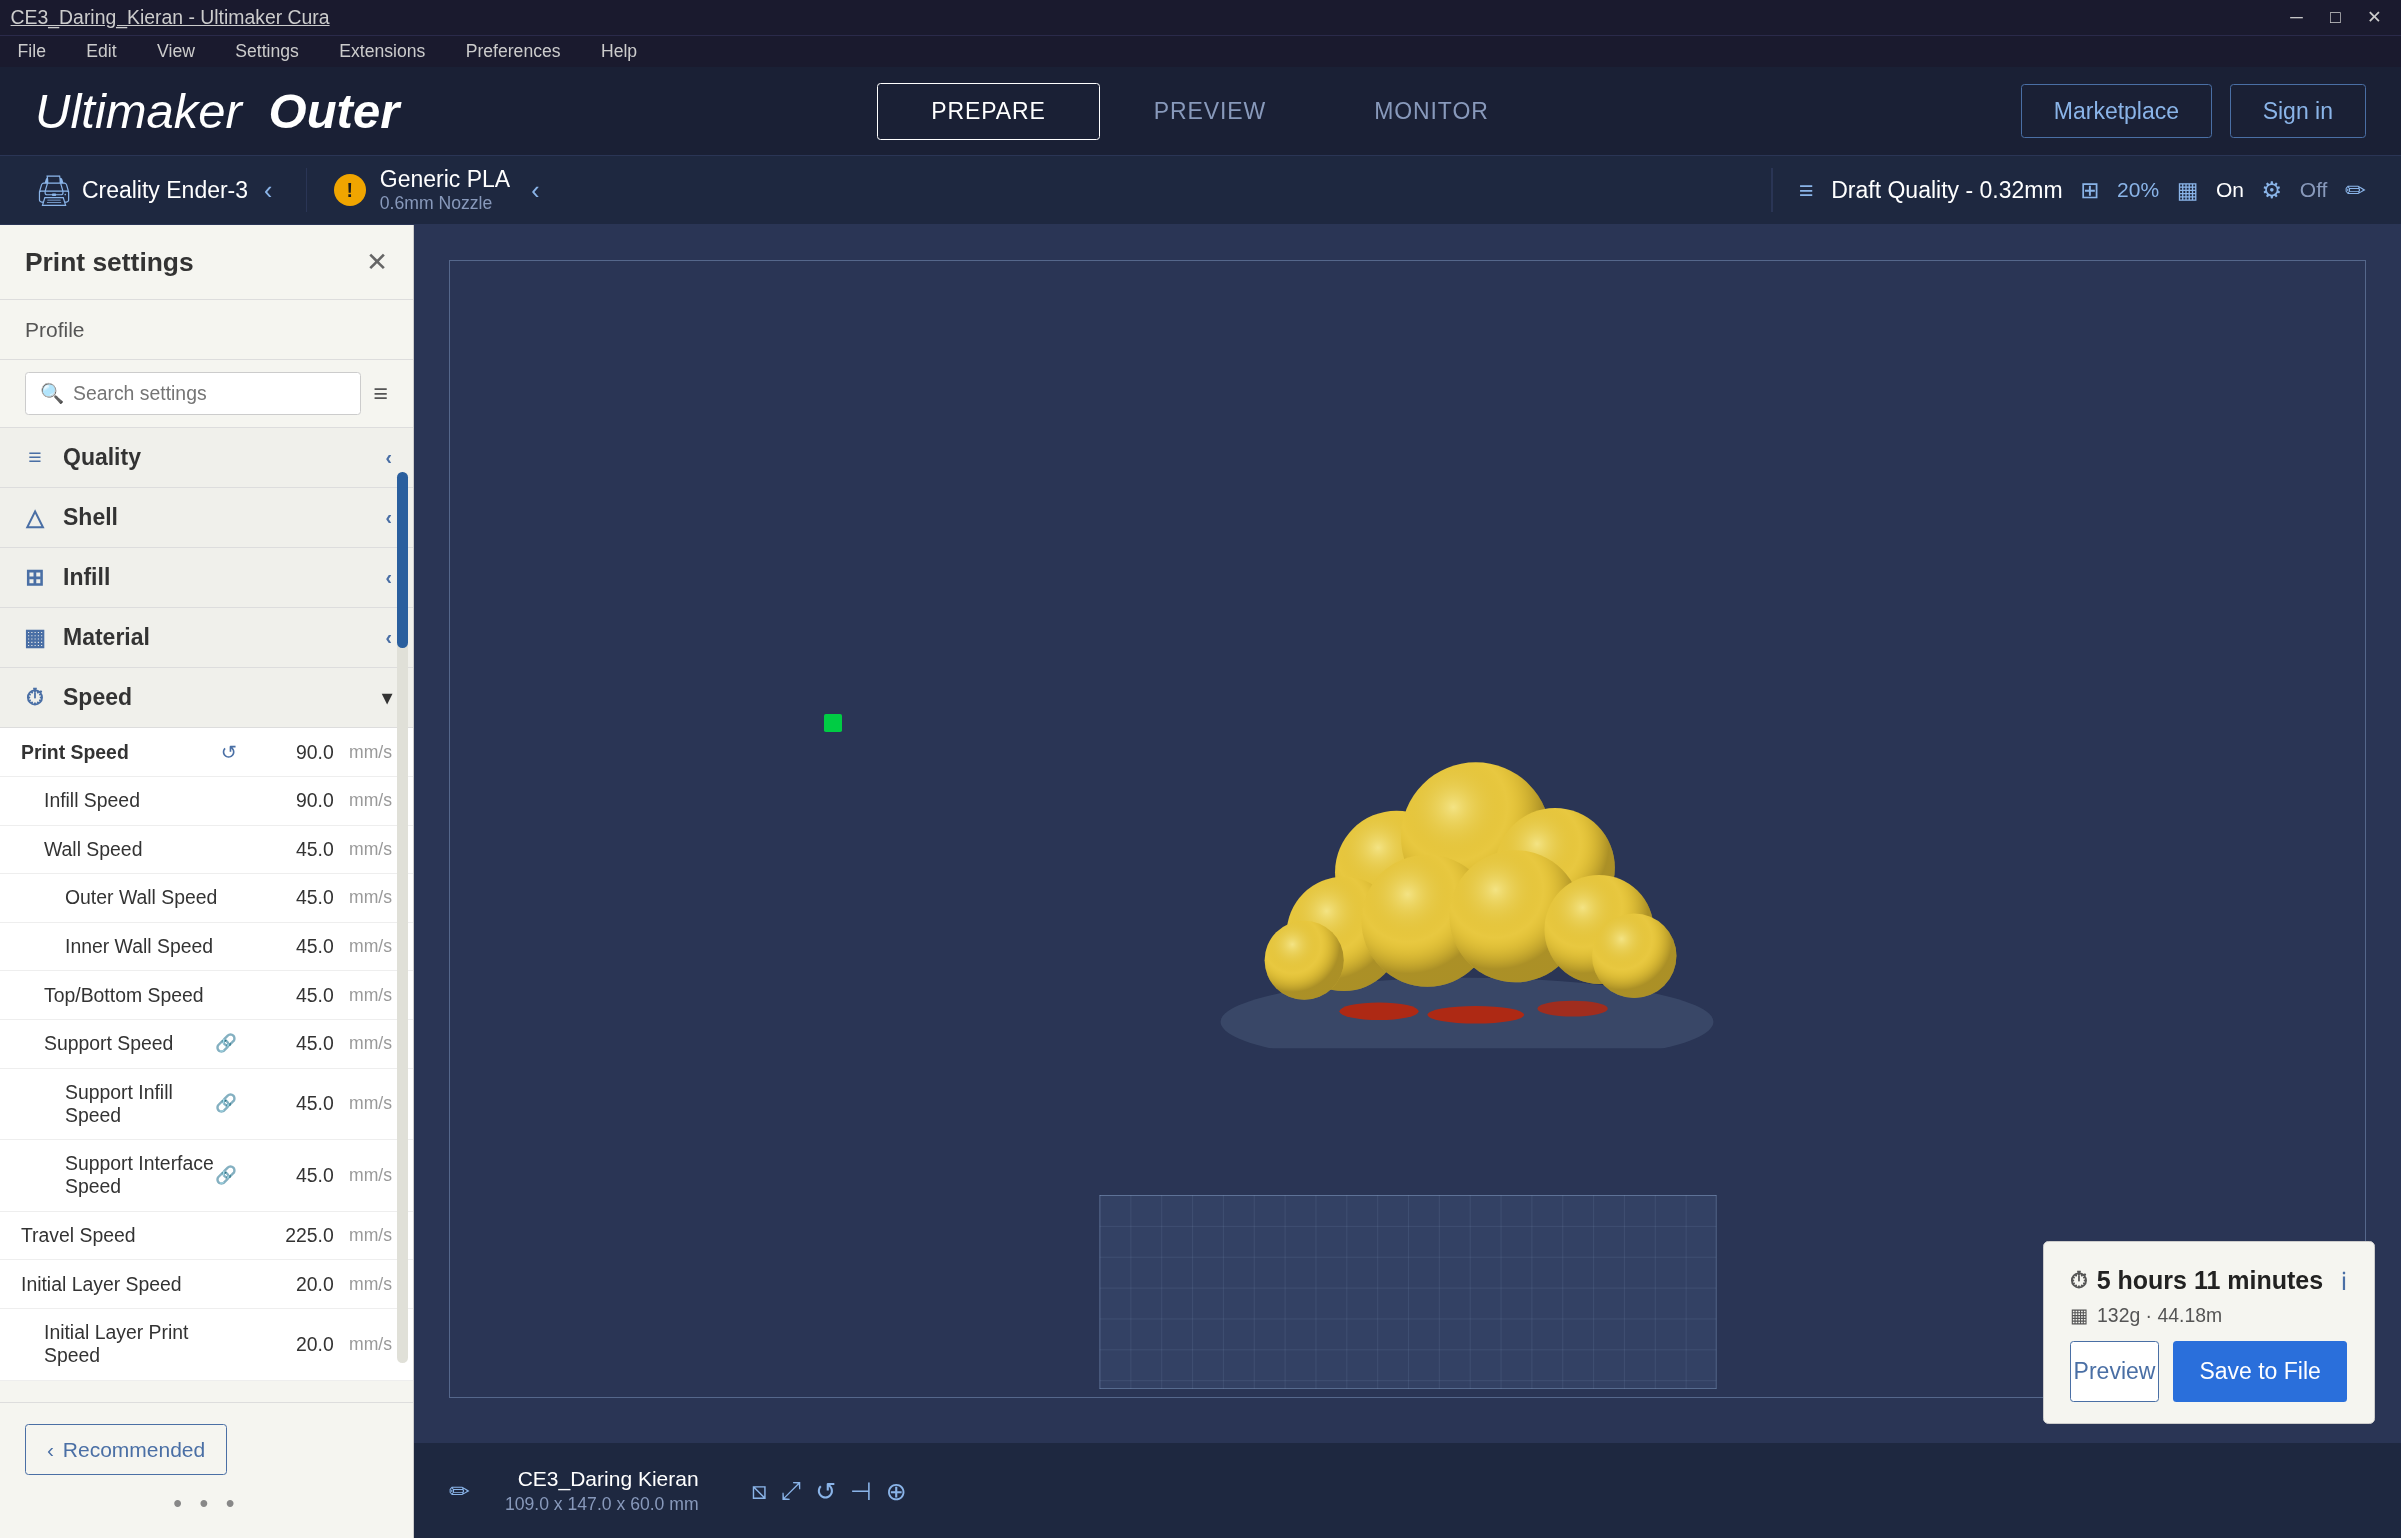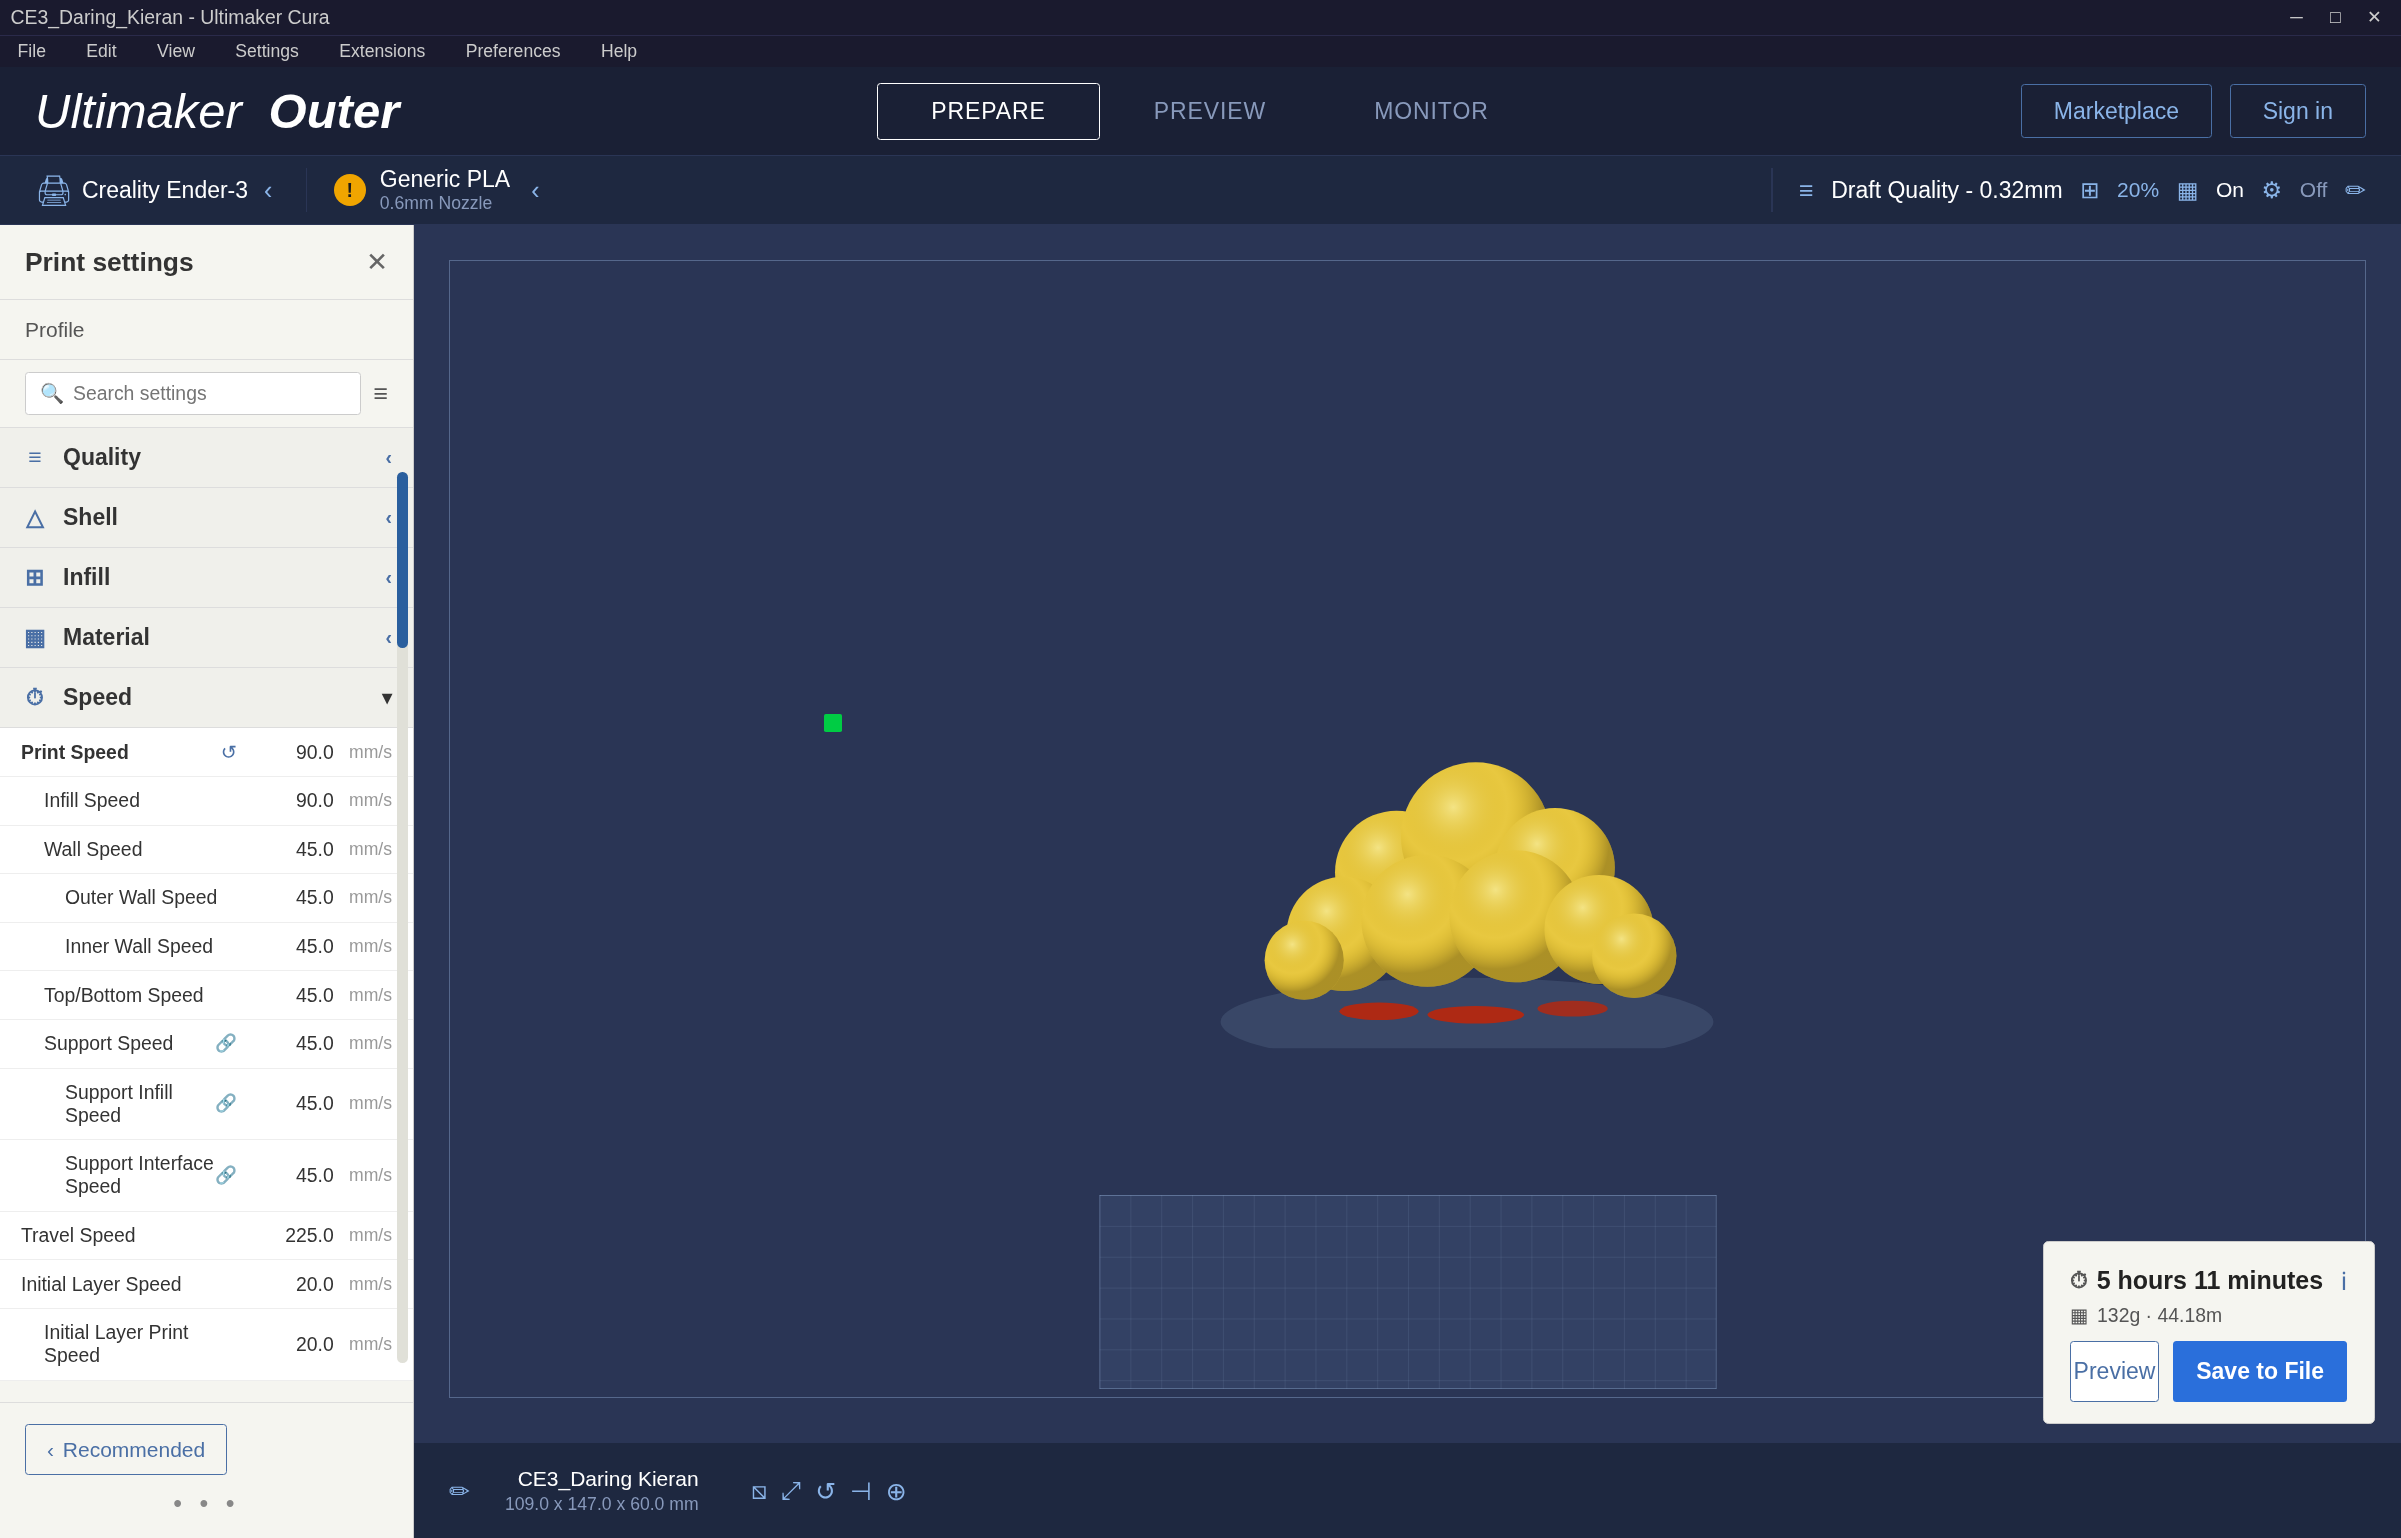--- a/index.html
+++ b/index.html
@@ -9,21 +9,21 @@
     .title-bar {
       height: 35px;
       background: #1a1a2e;
       display: flex;
       align-items: center;
       justify-content: space-between;
       padding: 0 10.6px;
       color: #ccc;
       font-size: 19.4px;
     }
-    .title-bar-left { display: flex; align-items: flex-end; gap: 8.8px; }
+    .title-bar-left { display: flex; align-items: flex-end; gap: 8.8px; text-decoration: underline; }
     .title-bar-controls { display: flex; gap: 7px; }
     .title-bar-btn { width: 32px; height: 25px; display: flex; align-items: center; justify-content: center; cursor: pointer; font-size: 17.6px; color: #ccc; }
 
     
     .menu-bar {
       height: 32px;
       background: #1a1a2e;
       display: flex;
       align-items: center;
       padding: 0 10.6px;
@@ -332,21 +332,21 @@
       cursor: pointer;
     }
     .save-btn {
       flex: 2;
       padding: 16px 0;
       background: #2a6fdb;
       border: none;
       border-radius: 3.5px;
       color: white;
       font-size: 23px;
-      font-weight: 700;
+      font-weight: 400;
       cursor: pointer;
     }
 
     
     .model-3d-container {
       position: absolute;
       top: 50%;
       left: 50%;
       transform: translate(-50%, -45%);
     }

